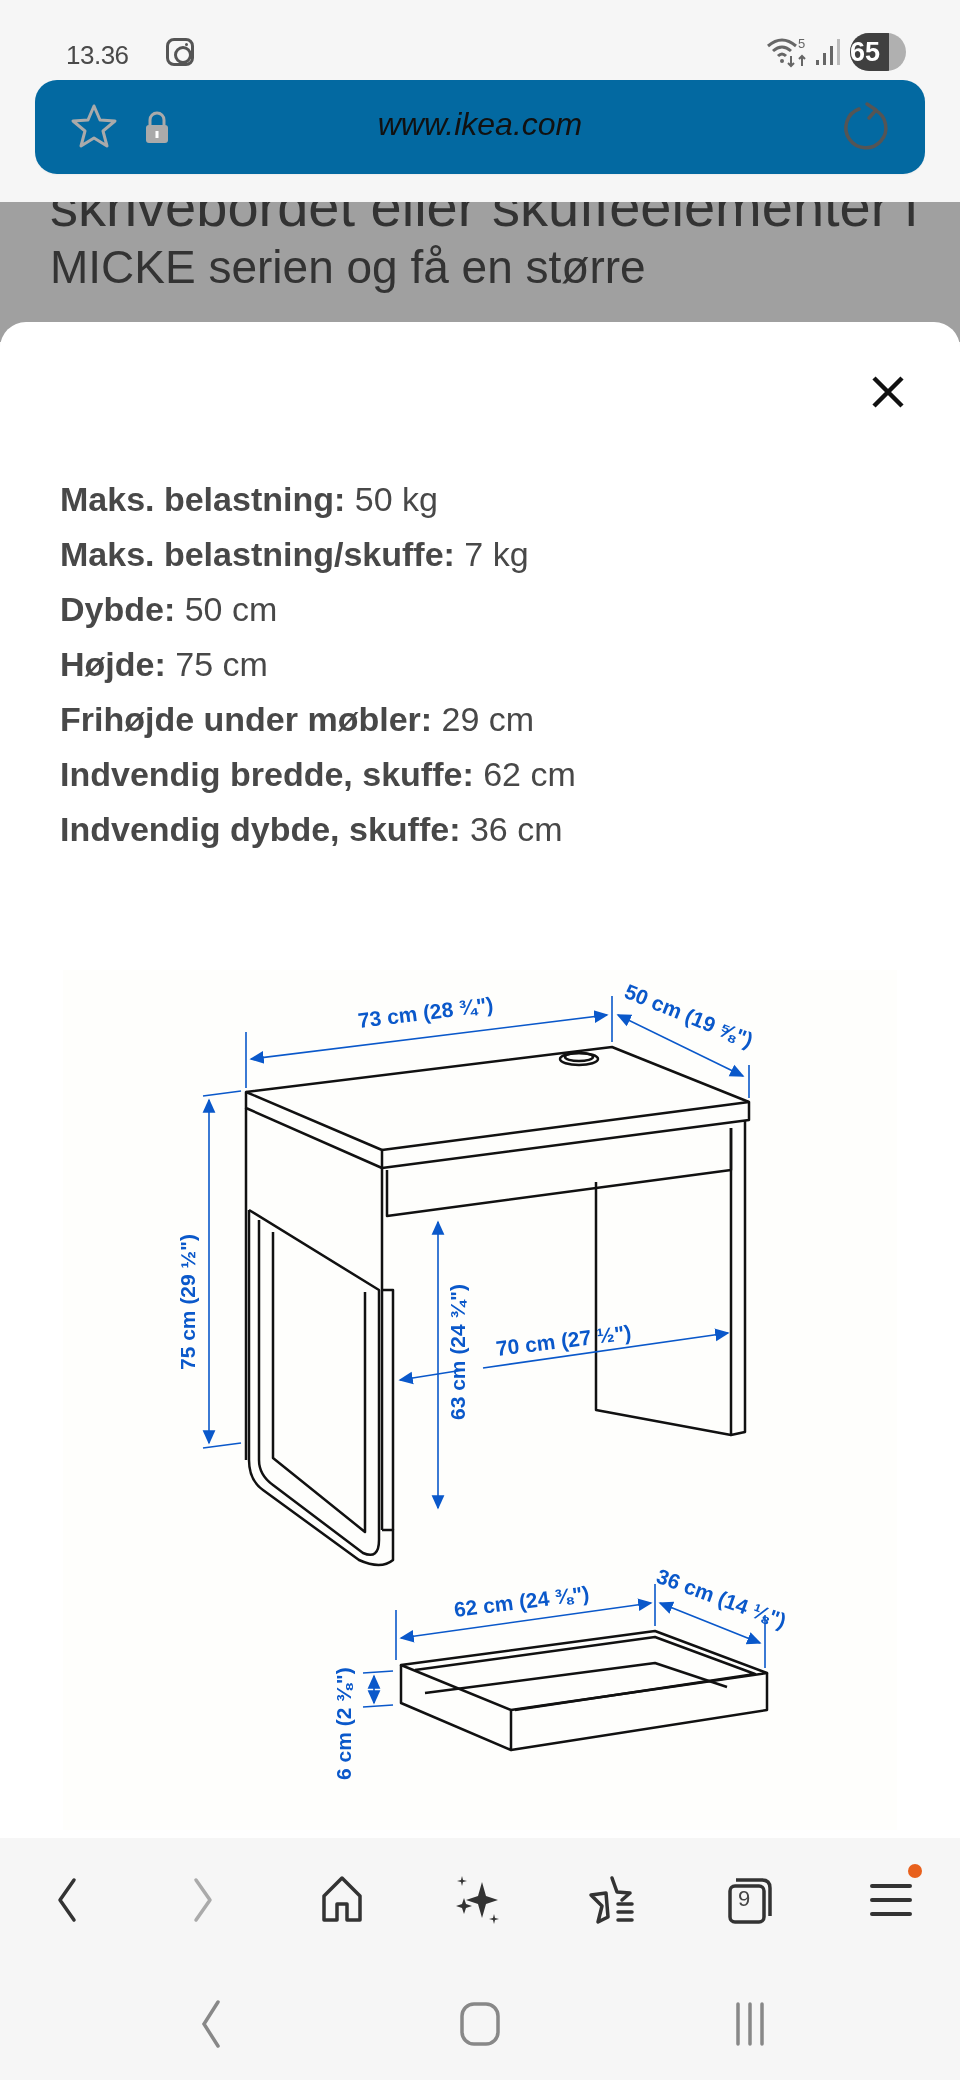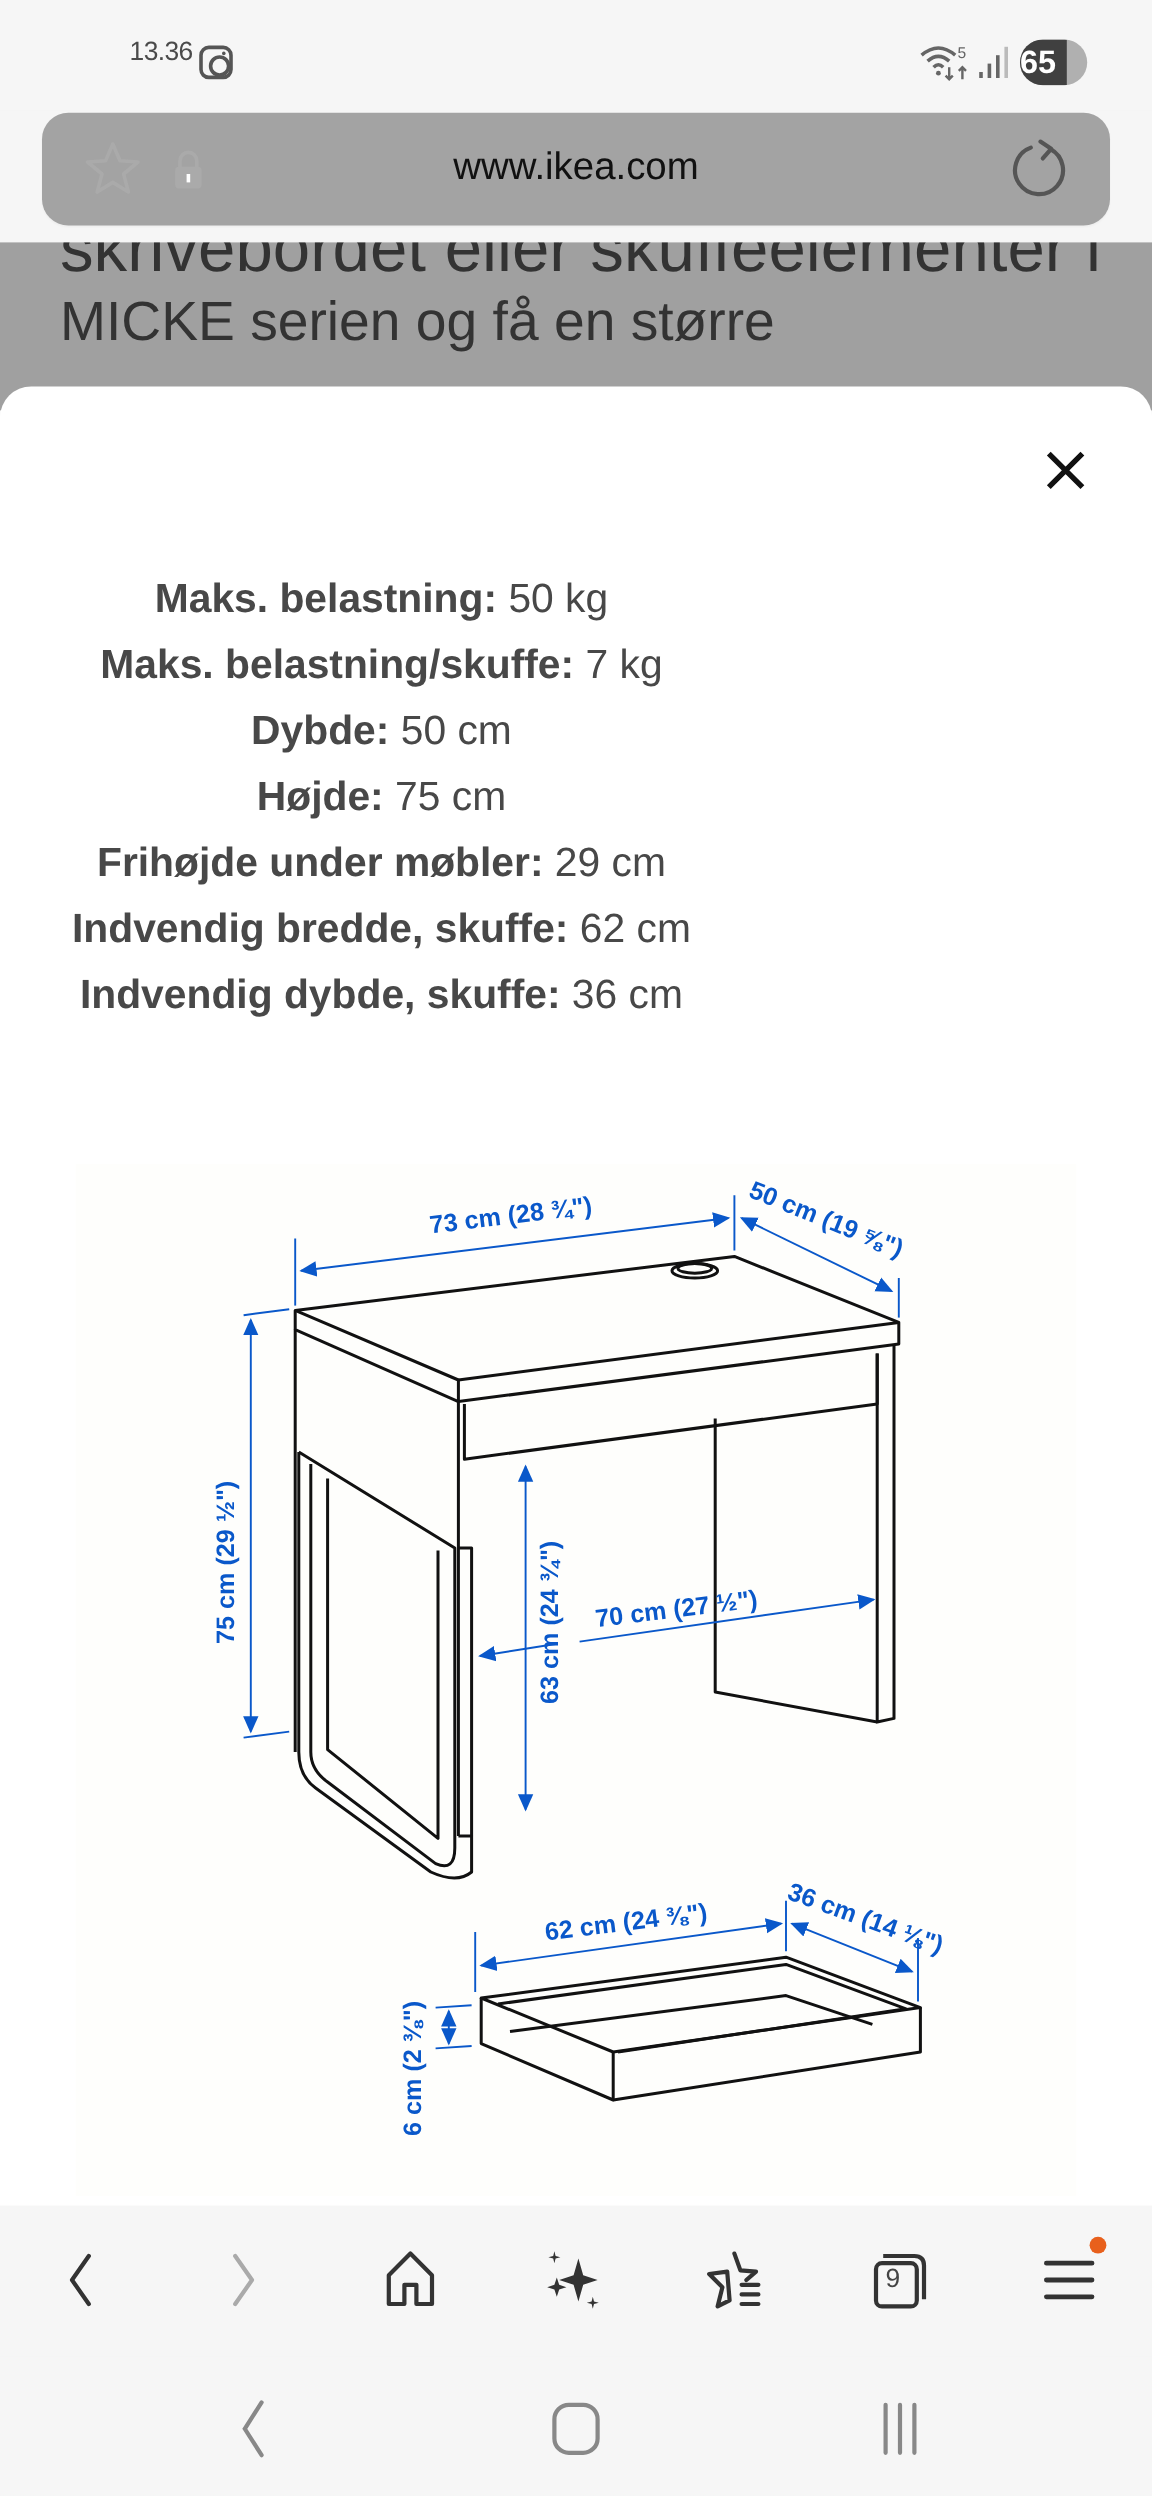--- a/index.html
+++ b/index.html
@@ -1,44 +1,44 @@
 <!DOCTYPE html>
 <html><head>
 <meta charset="utf-8">
 <style>
   * { box-sizing: border-box; margin: 0; padding: 0; }
   html, body { width: 960px; height: 2080px; overflow: hidden; background: #f6f6f6; }
   body { font-family: "Liberation Sans", "DejaVu Sans", sans-serif; position: relative; }
 
   
   .statusbar { position: absolute; top: 0; left: 0; width: 960px; height: 92px; background: #f6f6f6; }
-  .sb-time { position: absolute; left: 66px; top: 30px; font-size: 22px; color: #4a4a4a; letter-spacing: -0.5px; margin-left: 42px; }
+  .sb-time { position: absolute; left: 66px; top: 40px; font-size: 26px; color: #4a4a4a; letter-spacing: -0.5px; }
   .sb-insta { position: absolute; left: 166px; top: 38px; width: 28px; height: 28px; border: 3px solid #555; border-radius: 8px; }
   .sb-insta::before { content: ""; position: absolute; left: 5px; top: 5px; width: 12px; height: 12px; border: 3px solid #555; border-radius: 50%; }
   .sb-insta::after { content: ""; position: absolute; right: 3px; top: 2px; width: 3px; height: 3px; background: #555; border-radius: 50%; }
   .sb-wifi { position: absolute; left: 766px; top: 36px; width: 48px; height: 32px; }
   .sb-signal { position: absolute; left: 814px; top: 38px; width: 28px; height: 28px; }
   .sb-battery { position: absolute; left: 850px; top: 33px; width: 56px; height: 38px; border-radius: 19px; overflow: hidden; background: #b0b0b0; }
   .sb-battery .fill { position: absolute; left: 0; top: 0; height: 100%; width: 70%; background: #404040; }
   .sb-battery span { position: absolute; left: 0; right: 0; top: 4px; text-align: left; color: #fff; font-size: 27px; font-weight: bold; }
 
   
-  .urlbar { position: absolute; left: 35px; top: 94px; width: 890px; height: 94px; background: #a3a3a3; border-radius: 22px; box-shadow: 0 1px 2px rgba(0,0,0,0.04); }
+  .urlbar { position: absolute; left: 35px; top: 80px; width: 890px; height: 94px; background: #0369a1; border-radius: 22px; box-shadow: 0 1px 2px rgba(0,0,0,0.04); font-style: italic; }
   .url-star { position: absolute; left: 34px; top: 22px; width: 50px; height: 50px; }
   .url-lock { position: absolute; left: 108px; top: 30px; width: 28px; height: 36px; }
   .url-text { position: absolute; left: 0; right: 0; top: 26px; text-align: center; font-size: 32px; color: #111; }
   .url-reload { position: absolute; right: 32px; top: 20px; width: 54px; height: 54px; }
 
   
   .bgpage { position: absolute; top: 202px; left: 0; width: 960px; height: 140px; background: #a0a0a0; overflow: hidden; }
   .bg-line1 { position: absolute; left: 50px; top: -28px; font-size: 56px; color: #333; white-space: nowrap; }
   .bg-line2 { position: absolute; left: 50px; top: 38px; font-size: 46px; color: #333; white-space: nowrap; }
 
   
-  .sheet { position: absolute; top: 322px; left: 0; width: 960px; height: 1518px; background: #fff; border-radius: 26px 26px 0 0; text-align: center; }
+  .sheet { position: absolute; top: 322px; left: 0; width: 960px; height: 1518px; background: #fff; border-radius: 26px 26px 0 0; }
   .close-btn { position: absolute; right: 50px; top: 48px; width: 44px; height: 44px; cursor: pointer; }
   .specs { position: absolute; left: 60px; top: 150px; }
   .spec-row { font-size: 34px; line-height: 55px; color: #484848; white-space: nowrap; }
   .spec-row b { color: #484848; font-weight: bold; }
 
   .diagram { position: absolute; left: 63px; top: 648px; width: 834px; height: 860px; background: #fefefc; }
   .diagram svg { width: 100%; height: 100%; }
   .dim { fill: #0a58ca; font-family: "Liberation Sans", sans-serif; font-weight: bold; font-size: 21px; }
 
   

